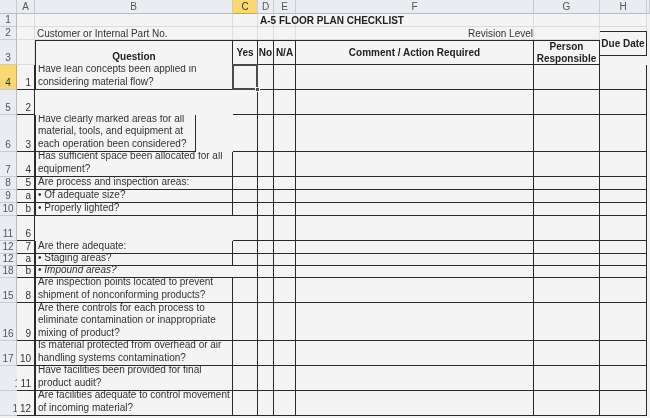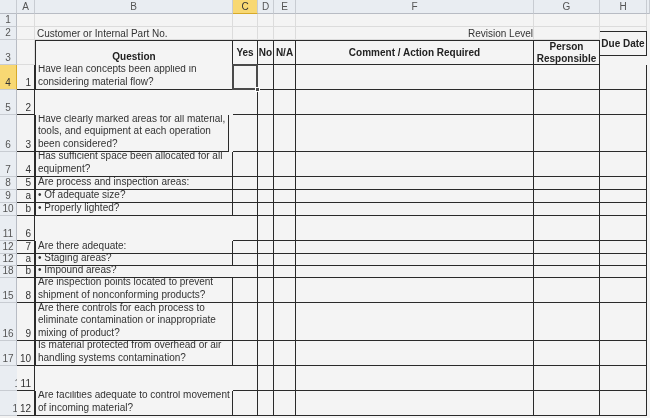--- a/index.html
+++ b/index.html
@@ -63,20 +63,21 @@
     <div class="abs gridcell" style="left: 534px; top: 14px; width: 66px; height: 13px;"></div>
     <div class="abs gridcell" style="left: 600px; top: 14px; width: 47px; height: 13px;"></div>
     <div class="abs gridcell" style="left: 17px; top: 27px; width: 18px; height: 13px;"></div>
     <div class="abs gridcell" style="left: 35px; top: 27px; width: 198px; height: 13px;"></div>
     <div class="abs gridcell" style="left: 233px; top: 27px; width: 25px; height: 13px;"></div>
     <div class="abs gridcell" style="left: 258px; top: 27px; width: 16px; height: 13px;"></div>
     <div class="abs gridcell" style="left: 274px; top: 27px; width: 22px; height: 13px;"></div>
     <div class="abs gridcell" style="left: 296px; top: 27px; width: 238px; height: 13px;"></div>
     <div class="abs gridcell" style="left: 534px; top: 27px; width: 66px; height: 13px;"></div>
     <div class="abs gridcell" style="left: 600px; top: 27px; width: 47px; height: 13px;"></div>
+    <div class="abs title" style="left: 17px; top: 14px; width: 630px; height: 13px;">A-5 FLOOR PLAN CHECKLIST</div>
     <div class="abs label" style="left: 37px; top: 27px; width: 200px; height: 13px;">Customer or Internal Part No.</div>
     <div class="abs label" style="left: 296px; top: 27px; width: 237px; height: 13px; text-align: right;">Revision Level</div>
     <div class="abs gridcell" style="left: 17px; top: 40px; width: 18px; height: 25px;"></div>
     <div class="abs cell hdrcell" style="left: 35px; top: 40px; width: 198px; height: 34px; border-left: 1px solid rgb(42, 42, 42); border-top: 1px solid rgb(42, 42, 42);">Question</div>
     <div class="abs cell hdrcell" style="left: 233px; top: 40px; width: 25px; height: 25px; border-top: 1px solid rgb(42, 42, 42);">Yes</div>
     <div class="abs cell hdrcell" style="left: 258px; top: 40px; width: 16px; height: 25px; border-top: 1px solid rgb(42, 42, 42);">No</div>
     <div class="abs cell hdrcell" style="left: 274px; top: 40px; width: 22px; height: 25px; border-top: 1px solid rgb(42, 42, 42);">N/A</div>
     <div class="abs cell hdrcell" style="left: 534px; top: 40px; width: 66px; height: 25px; border-top: 1px solid rgb(42, 42, 42);">Person Responsible</div>
     <div class="abs cell hdrcell" style="left: 296px; top: 40px; width: 238px; height: 25px; border-top: 1px solid rgb(42, 42, 42);">Comment / Action Required</div>
     <div class="abs cell hdrcell" style="left: 600px; top: 31px; width: 47px; height: 25px; border-top: 1px solid rgb(42, 42, 42);">Due Date</div>
@@ -89,21 +90,21 @@
     <div class="abs cell" style="left: 534px; top: 65px; width: 66px; height: 25px;"></div>
     <div class="abs cell" style="left: 600px; top: 65px; width: 47px; height: 25px;"></div>
     <div class="abs cell numcell" style="left: 17px; top: 90px; width: 18px; height: 25px; border-right: 1px solid rgb(42, 42, 42); border-bottom: 1px solid rgb(42, 42, 42); border-left: 0px;">2</div>
     <div class="abs cell" style="left: 233px; top: 90px; width: 25px; height: 25px;"></div>
     <div class="abs cell" style="left: 258px; top: 90px; width: 16px; height: 25px;"></div>
     <div class="abs cell" style="left: 274px; top: 90px; width: 22px; height: 25px;"></div>
     <div class="abs cell" style="left: 296px; top: 90px; width: 238px; height: 25px;"></div>
     <div class="abs cell" style="left: 534px; top: 90px; width: 66px; height: 25px;"></div>
     <div class="abs cell" style="left: 600px; top: 90px; width: 47px; height: 25px;"></div>
     <div class="abs cell numcell" style="left: 17px; top: 115px; width: 18px; height: 37px; border-right: 1px solid rgb(42, 42, 42); border-bottom: 1px solid rgb(42, 42, 42); border-left: 0px;">3</div>
-    <div class="abs cell qcell" style="left: 35px; top: 115px; width: 194px; height: 37px; border-left: 1px solid rgb(42, 42, 42);">Have clearly marked areas for all material, tools, and equipment at each operation been considered?</div>
+    <div class="abs cell qcell" style="left: 35px; top: 115px; width: 161px; height: 37px; border-left: 1px solid rgb(42, 42, 42);">Have clearly marked areas for all material, tools, and equipment at each operation been considered?</div>
     <div class="abs cell" style="left: 233px; top: 115px; width: 25px; height: 37px;"></div>
     <div class="abs cell" style="left: 258px; top: 115px; width: 16px; height: 37px;"></div>
     <div class="abs cell" style="left: 274px; top: 115px; width: 22px; height: 37px;"></div>
     <div class="abs cell" style="left: 296px; top: 115px; width: 238px; height: 37px;"></div>
     <div class="abs cell" style="left: 534px; top: 115px; width: 66px; height: 37px;"></div>
     <div class="abs cell" style="left: 600px; top: 115px; width: 47px; height: 37px;"></div>
     <div class="abs cell numcell" style="left: 17px; top: 152px; width: 18px; height: 25px; border-right: 1px solid rgb(42, 42, 42); border-bottom: 1px solid rgb(42, 42, 42); border-left: 0px;">4</div>
     <div class="abs cell qcell" style="left: 35px; top: 152px; width: 198px; height: 25px; border-left: 1px solid rgb(42, 42, 42);">Has sufficient space been allocated for all equipment?</div>
     <div class="abs cell" style="left: 233px; top: 152px; width: 25px; height: 25px;"></div>
     <div class="abs cell" style="left: 258px; top: 152px; width: 16px; height: 25px;"></div>
@@ -152,21 +153,21 @@
     <div class="abs cell" style="left: 600px; top: 241px; width: 47px; height: 13px;"></div>
     <div class="abs cell numcell" style="left: 17px; top: 254px; width: 18px; height: 12px; border-right: 1px solid rgb(42, 42, 42); border-bottom: 1px solid rgb(42, 42, 42); border-left: 0px;">a</div>
     <div class="abs cell qcell" style="left: 35px; top: 254px; width: 198px; height: 12px; border-left: 1px solid rgb(42, 42, 42);">• Staging areas?</div>
     <div class="abs cell" style="left: 233px; top: 254px; width: 25px; height: 12px;"></div>
     <div class="abs cell" style="left: 258px; top: 254px; width: 16px; height: 12px;"></div>
     <div class="abs cell" style="left: 274px; top: 254px; width: 22px; height: 12px;"></div>
     <div class="abs cell" style="left: 296px; top: 254px; width: 238px; height: 12px;"></div>
     <div class="abs cell" style="left: 534px; top: 254px; width: 66px; height: 12px;"></div>
     <div class="abs cell" style="left: 600px; top: 254px; width: 47px; height: 12px;"></div>
     <div class="abs cell numcell" style="left: 17px; top: 266px; width: 18px; height: 12px; border-right: 1px solid rgb(42, 42, 42); border-bottom: 1px solid rgb(42, 42, 42); border-left: 0px;">b</div>
-    <div class="abs cell qcell" style="left: 35px; top: 266px; width: 205px; height: 12px; border-left: 1px solid rgb(42, 42, 42);">• Impound areas?</div>
+    <div class="abs cell qcell" style="left: 35px; top: 266px; width: 205px; height: 12px; border-left: 1px solid rgb(42, 42, 42); font-style: italic;">• Impound areas?</div>
     <div class="abs cell" style="left: 233px; top: 266px; width: 25px; height: 12px;"></div>
     <div class="abs cell" style="left: 258px; top: 266px; width: 16px; height: 12px;"></div>
     <div class="abs cell" style="left: 274px; top: 266px; width: 22px; height: 12px;"></div>
     <div class="abs cell" style="left: 296px; top: 266px; width: 238px; height: 12px;"></div>
     <div class="abs cell" style="left: 534px; top: 266px; width: 66px; height: 12px;"></div>
     <div class="abs cell" style="left: 600px; top: 266px; width: 47px; height: 12px;"></div>
     <div class="abs cell numcell" style="left: 17px; top: 278px; width: 18px; height: 25px; border-right: 1px solid rgb(42, 42, 42); border-bottom: 1px solid rgb(42, 42, 42); border-left: 0px;">8</div>
     <div class="abs cell qcell" style="left: 35px; top: 278px; width: 198px; height: 25px; border-left: 1px solid rgb(42, 42, 42);">Are inspection points located to prevent shipment of nonconforming products?</div>
     <div class="abs cell" style="left: 233px; top: 278px; width: 25px; height: 25px;"></div>
     <div class="abs cell" style="left: 258px; top: 278px; width: 16px; height: 25px;"></div>
@@ -184,20 +185,21 @@
     <div class="abs cell" style="left: 600px; top: 303px; width: 47px; height: 38px;"></div>
     <div class="abs cell numcell" style="left: 17px; top: 341px; width: 18px; height: 25px; border-right: 1px solid rgb(42, 42, 42); border-bottom: 1px solid rgb(42, 42, 42); border-left: 0px;">10</div>
     <div class="abs cell qcell" style="left: 35px; top: 341px; width: 198px; height: 25px; border-left: 1px solid rgb(42, 42, 42);">Is material protected from overhead or air handling systems contamination?</div>
     <div class="abs cell" style="left: 233px; top: 341px; width: 25px; height: 25px;"></div>
     <div class="abs cell" style="left: 258px; top: 341px; width: 16px; height: 25px;"></div>
     <div class="abs cell" style="left: 274px; top: 341px; width: 22px; height: 25px;"></div>
     <div class="abs cell" style="left: 296px; top: 341px; width: 238px; height: 25px;"></div>
     <div class="abs cell" style="left: 534px; top: 341px; width: 66px; height: 25px;"></div>
     <div class="abs cell" style="left: 600px; top: 341px; width: 47px; height: 25px;"></div>
     <div class="abs cell numcell" style="left: 17px; top: 366px; width: 18px; height: 25px; border-right: 1px solid rgb(42, 42, 42); border-bottom: 1px solid rgb(42, 42, 42); border-left: 0px;">11</div>
+    <div class="abs cell qcell" style="left: 35px; top: 366px; width: 198px; height: 25px; border-left: 1px solid rgb(42, 42, 42);">Have facilities been provided for final product audit?</div>
     <div class="abs cell" style="left: 233px; top: 366px; width: 25px; height: 25px;"></div>
     <div class="abs cell" style="left: 258px; top: 366px; width: 16px; height: 25px;"></div>
     <div class="abs cell" style="left: 274px; top: 366px; width: 22px; height: 25px;"></div>
     <div class="abs cell" style="left: 296px; top: 366px; width: 238px; height: 25px;"></div>
     <div class="abs cell" style="left: 534px; top: 366px; width: 66px; height: 25px;"></div>
     <div class="abs cell" style="left: 600px; top: 366px; width: 47px; height: 25px;"></div>
     <div class="abs cell numcell" style="left: 17px; top: 391px; width: 18px; height: 25px; border-right: 1px solid rgb(42, 42, 42); border-bottom: 1px solid rgb(42, 42, 42); border-left: 0px;">12</div>
     <div class="abs cell qcell" style="left: 35px; top: 391px; width: 198px; height: 25px; border-left: 1px solid rgb(42, 42, 42);">Are facilities adequate to control movement of incoming material?</div>
     <div class="abs cell" style="left: 233px; top: 391px; width: 25px; height: 25px;"></div>
     <div class="abs cell" style="left: 258px; top: 391px; width: 16px; height: 25px;"></div>

